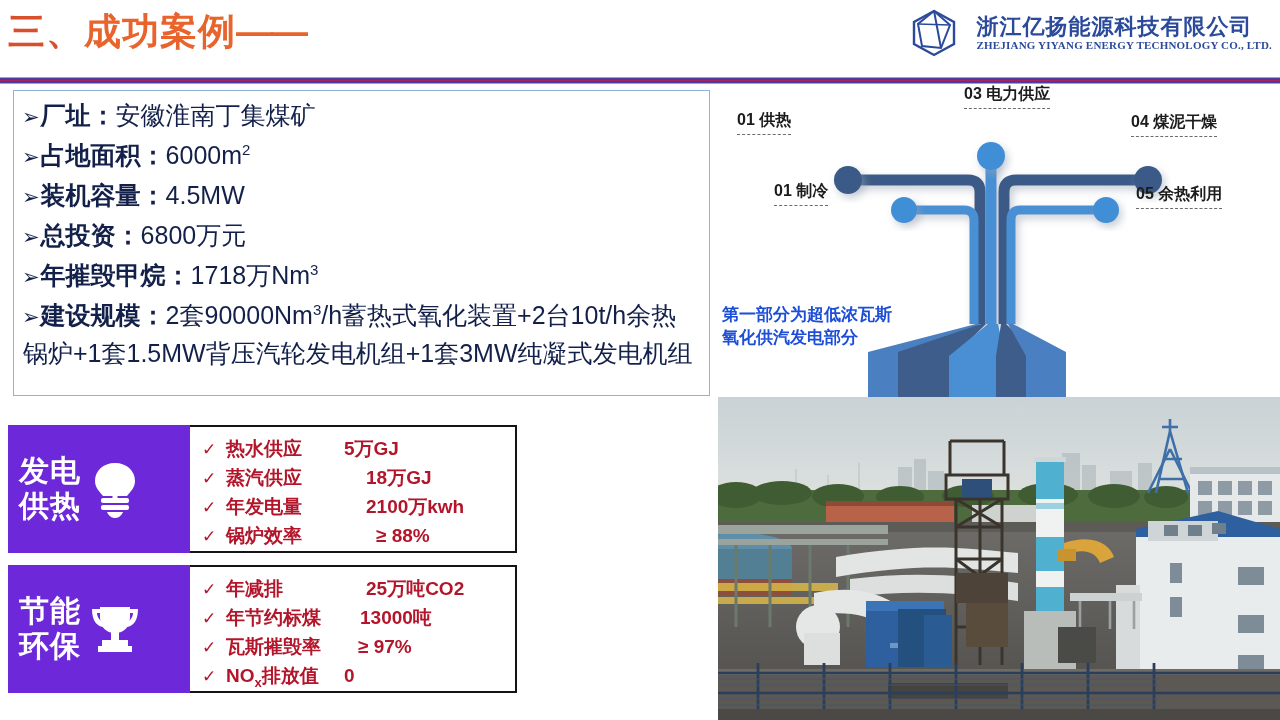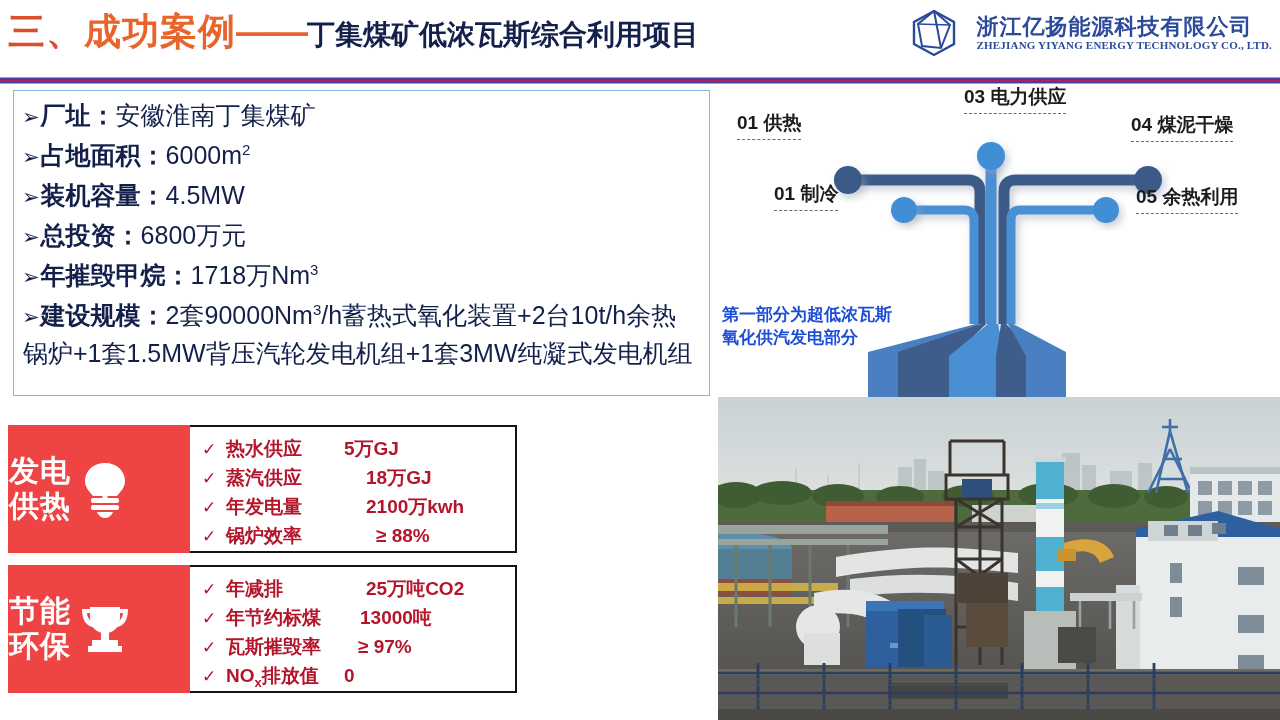--- a/index.html
+++ b/index.html
@@ -91,23 +91,23 @@
     margin-top: -2px; padding-left: 1px;
   }
 
   
   .feature-row { position: absolute; display: flex; align-items: stretch; }
   #feature-row-1 { left: 8px; top: 425px; }
   #feature-row-2 { left: 8px; top: 565px; }
 
   .feature-tag {
     width: 182px; height: 128px;
-    background: #ef4444;
+    background: #6d28d9;
     display: flex; align-items: center; justify-content: flex-start;
-    padding-left: 1px; gap: 6px;
+    padding-left: 11px; gap: 6px;
   }
   .tag-text {
     color: #ffffff; font-size: 30px; font-weight: bold;
     line-height: 1.16; letter-spacing: 1px;
   }
   .tag-icon { width: 56px; height: 60px; flex: 0 0 auto; }
 
   .feature-list {
     width: 327px; height: 128px;
     border: 2px solid #141414;
@@ -131,21 +131,21 @@
   
   #diagram {
     position: absolute; left: 718px; top: 84px;
     width: 562px; height: 313px;
     background: #ffffff;
     overflow: hidden;
   }
   #diagram svg { position: absolute; left: 0; top: 0; }
   .dlabel {
     position: absolute;
-    font-size: 19px; font-weight: bold; color: #1c1c1c;
+    font-size: 16px; font-weight: bold; color: #1c1c1c;
     white-space: nowrap;
     border-bottom: 1.5px dashed #6b6b6b;
     padding-bottom: 3px;
   }
   #dlabel-01 { left: 19px; top: 26px; }
   #dlabel-02 { left: 56px; top: 97px; }
   #dlabel-03 { left: 246px; top: 0px; }
   #dlabel-04 { left: 413px; top: 28px; }
   #dlabel-05 { left: 418px; top: 100px; }
 
@@ -168,21 +168,20 @@
 </style>
 </head>
 <body>
 
 <div id="header">
 
   <div id="title-block">
     <span class="title-num">三、</span>
     <span class="title-main">成功案例</span>
     <span class="title-dash">——</span>
-    <span class="title-sub">丁集煤矿低浓瓦斯综合利用项目</span>
   </div>
 
   <div id="logo-block">
     <span id="logo-mark">
       <svg width="50" height="50" viewBox="0 0 50 50">
         <polygon points="25,3 45,14 45,36 25,47 5,36 5,14" fill="none" stroke="#2b4a9b" stroke-width="2.4"></polygon>
         <polygon points="25,3 41,17 32,40 13,38 9,16" fill="none" stroke="#2b4a9b" stroke-width="2"></polygon>
         <path d="M25,3 L32,40" fill="none" stroke="#2b4a9b" stroke-width="2"></path>
         <path d="M9,16 L41,17" fill="none" stroke="#2b4a9b" stroke-width="1.6"></path>
       </svg>

